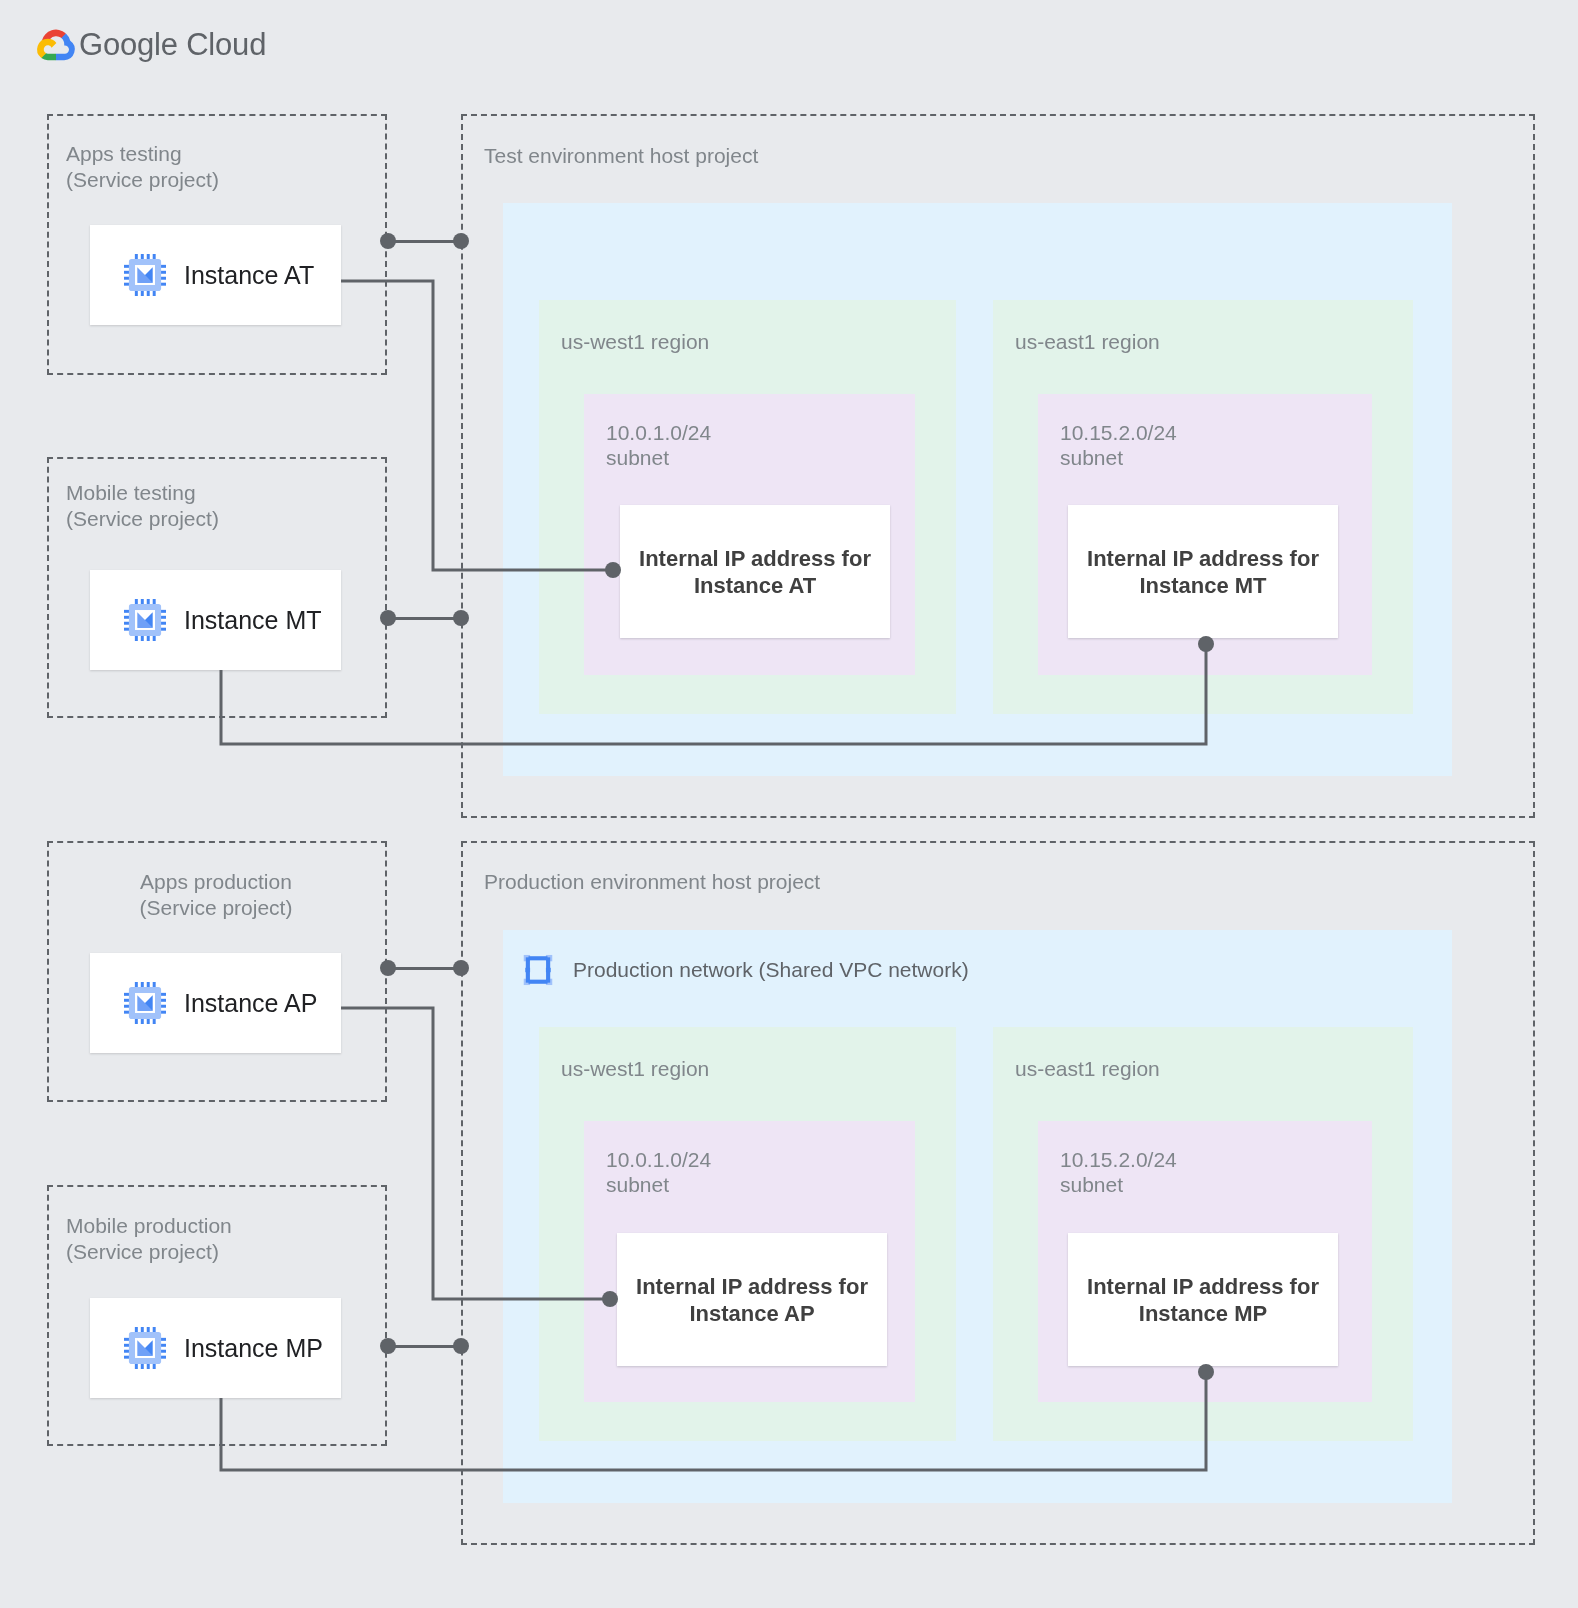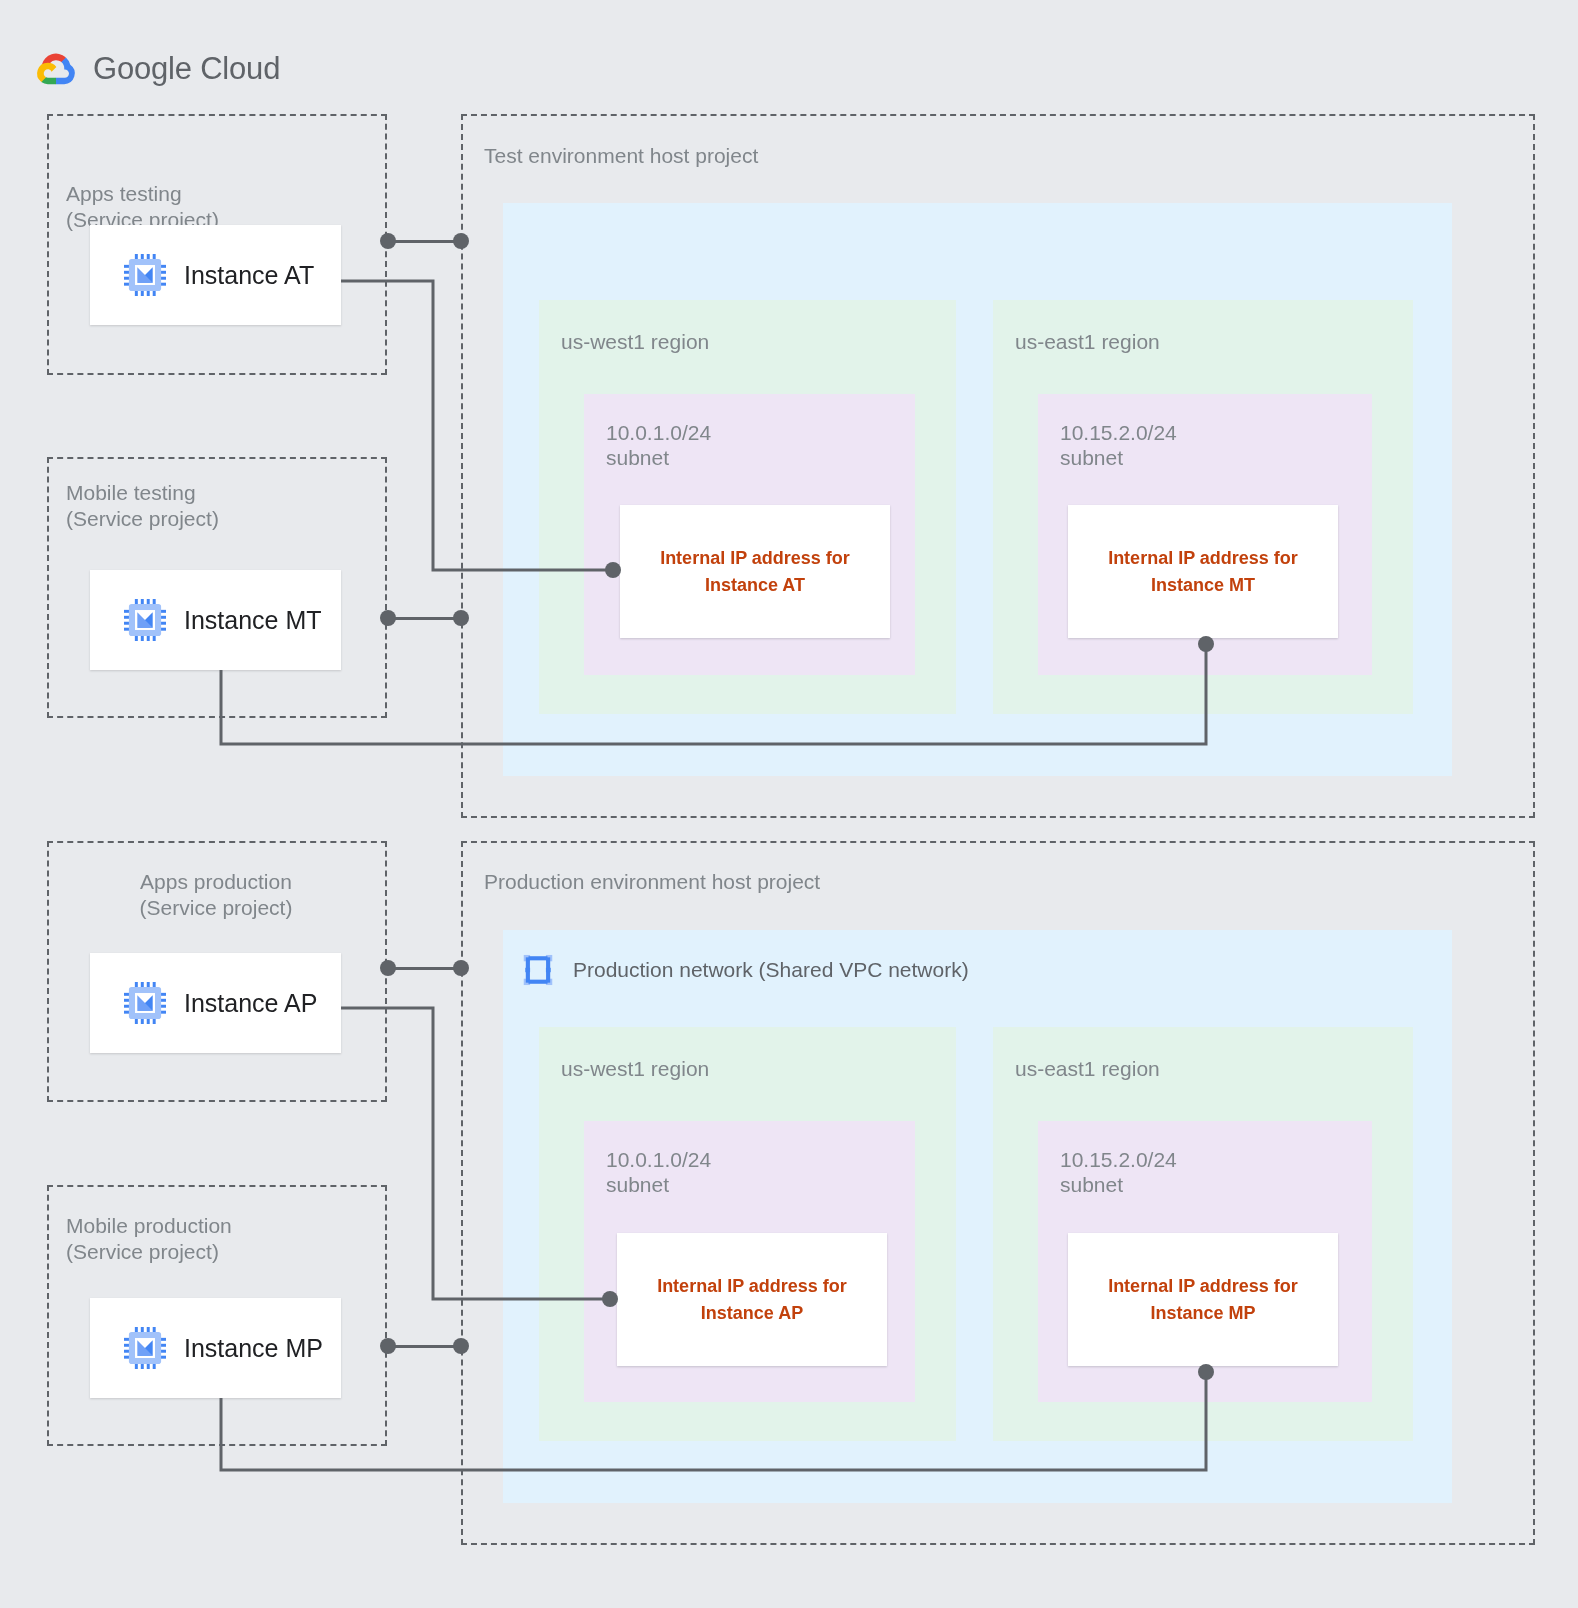--- a/index.html
+++ b/index.html
@@ -17,24 +17,23 @@
     width: 1578px;
     height: 1608px;
     background: #e8eaed;
     overflow: hidden;
   }
 
   
   .brand {
     position: absolute;
     left: 33px;
-    top: 49px;
+    top: 25px;
     display: flex;
     align-items: center;
-    gap: 14px;
   }
   .brand-logo { width: 46px; height: 40px; display: block; }
   .brand-text {
     font-size: 31px;
     color: #5f6368;
     letter-spacing: -0.2px;
     white-space: nowrap;
   }
   .brand-text b { font-weight: 400; }
 
@@ -100,24 +99,24 @@
     white-space: pre-line;
   }
   .ip-card {
     position: absolute;
     background: #ffffff;
     box-sizing: border-box;
     display: flex;
     align-items: center;
     justify-content: center;
     text-align: center;
-    font-size: 18px;
+    font-size: 22px;
     font-weight: bold;
     line-height: 27px;
-    color: #c2410c;
+    color: #404040;
     box-shadow: 0 1px 2px rgba(60,64,67,0.22);
     white-space: pre-line;
     padding: 8px 10px;
   }
 
   
   .instance-card {
     position: absolute;
     background: #ffffff;
     box-sizing: border-box;
@@ -160,21 +159,21 @@
     <svg class="brand-logo" viewBox="0 0 48 40">
       <path d="M29.3 12.6h1.2l3.4-3.4.2-1.5A15.3 15.3 0 0 0 9.2 15.5a1.9 1.9 0 0 1 1.2-.1l6.9-1.1s.35-.58.53-.55a8.5 8.5 0 0 1 11.6-1.2z" fill="#ea4335"></path>
       <path d="M38.9 15.5a15.4 15.4 0 0 0-4.6-7.5l-4.8 4.8a8.5 8.5 0 0 1 3.1 6.8v.9a4.3 4.3 0 1 1 0 8.5h-8.6l-.85.9v5.1l.85.8h8.6a11.2 11.2 0 0 0 6.3-20.3z" fill="#4285f4"></path>
       <path d="M15.4 35.8h8.6V29h-8.6a4.2 4.2 0 0 1-1.75-.4l-1.2.38-3.45 3.4-.3 1.16a11.1 11.1 0 0 0 6.7 2.26z" fill="#34a853"></path>
       <path d="M15.4 13.4A11.2 11.2 0 0 0 8.7 33.5l5-5a4.3 4.3 0 1 1 5.7-5.7l5-5a11.2 11.2 0 0 0-9-4.4z" fill="#fbbc05"></path>
     </svg>
     <div class="brand-text"><b>Google</b>&nbsp;<span>Cloud</span></div>
   </div>
 
   <div class="dashed-box" style="left:47px; top:114px; width:340px; height:261px;"></div>
-  <div class="box-caption" style="left:66px; top:141px; width:300px;margin-top:40px;">Apps testing
+  <div class="box-caption" style="left:66px; top:141px; width:300px;">Apps testing
 (Service project)</div>
   <div class="instance-card" style="left:90px; top:225px; width:251px; height:100px;">
     <svg class="vm-icon" viewBox="0 0 24 24">
       <g fill="#4285f4">
         <rect x="6.2" y="0" width="1.7" height="3.2"></rect>
           <rect x="9.6" y="0" width="1.7" height="3.2"></rect>
         <rect x="13" y="0" width="1.7" height="3.2"></rect>
           <rect x="16.4" y="0" width="1.7" height="3.2"></rect>
         <rect x="6.2" y="20.8" width="1.7" height="3.2"></rect>
           <rect x="9.6" y="20.8" width="1.7" height="3.2"></rect>

